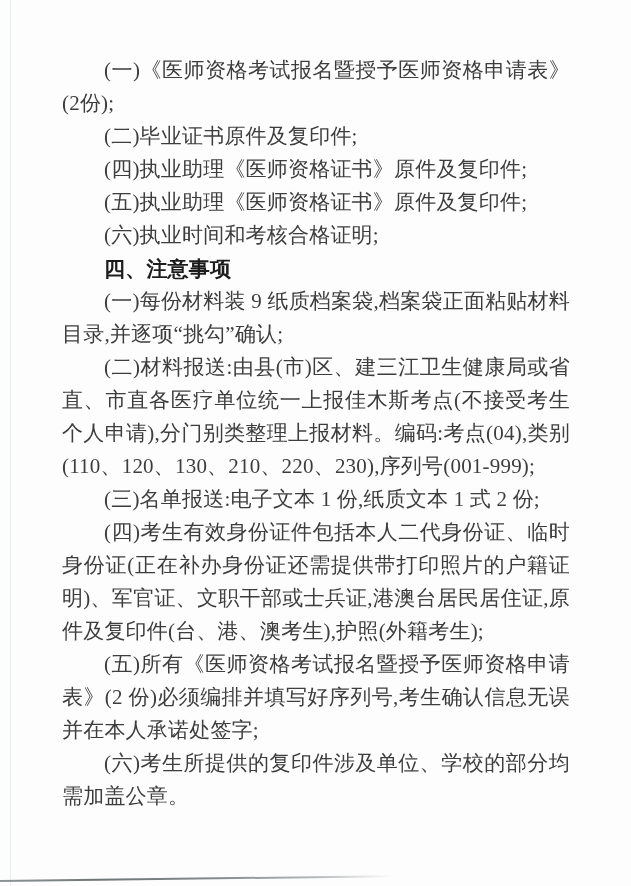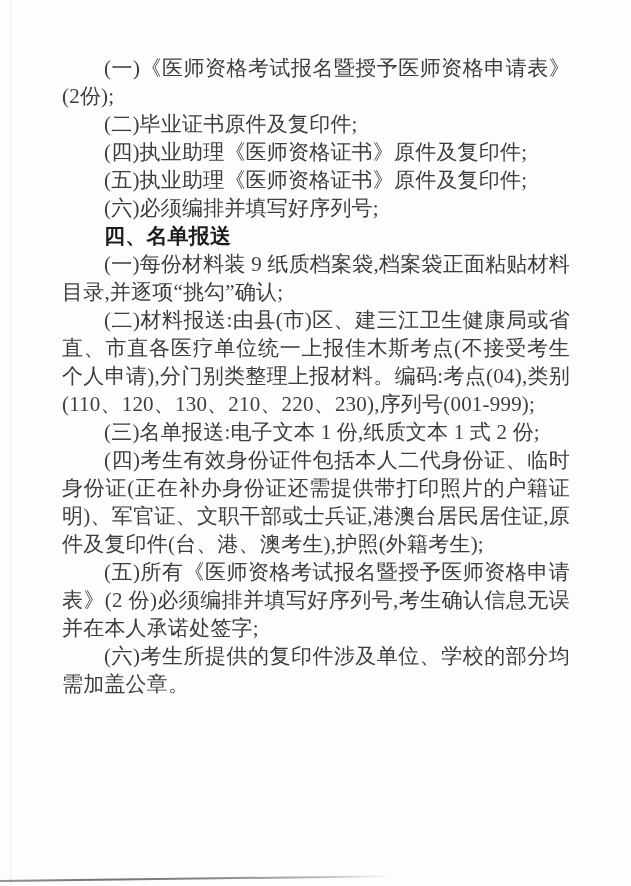--- a/index.html
+++ b/index.html
@@ -22,21 +22,21 @@
     width: 1px;
     height: 886px;
     background: #e9efec;
   }
   .content {
     position: absolute;
     left: 62px;
     top: 54px;
     width: 508px;
     font-size: 21px;
-    line-height: 28px;
+    line-height: 33px;
     color: #3d3d3d;
     text-align: justify;
     letter-spacing: 0.2px;
   }
   .content p {
     margin: 0;
     padding: 0;
     text-indent: 2em;
   }
   .content p.heading {
@@ -60,23 +60,23 @@
 <body>
 
 <div class="page">
   <div class="scan-edge-line"></div>
 
   <div class="content">
     <p>(一)《医师资格考试报名暨授予医师资格申请表》(2份);</p>
     <p>(二)毕业证书原件及复印件;</p>
     <p>(四)执业助理《医师资格证书》原件及复印件;</p>
     <p>(五)执业助理《医师资格证书》原件及复印件;</p>
-    <p>(六)必须编排并填写好序列号;</p>
+    <p>(六)执业时间和考核合格证明;</p>
 
-    <p class="heading">四、名单报送</p>
+    <p class="heading">四、注意事项</p>
 
     <p>(一)每份材料装 9 纸质档案袋,档案袋正面粘贴材料目录,并逐项“挑勾”确认;</p>
     <p>(二)材料报送:由县(市)区、建三江卫生健康局或省直、市直各医疗单位统一上报佳木斯考点(不接受考生个人申请),分门别类整理上报材料。编码:考点(04),类别(110、120、130、210、220、230),序列号(001-999);</p>
     <p>(三)名单报送:电子文本 1 份,纸质文本 1 式 2 份;</p>
     <p>(四)考生有效身份证件包括本人二代身份证、临时身份证(正在补办身份证还需提供带打印照片的户籍证明)、军官证、文职干部或士兵证,港澳台居民居住证,原件及复印件(台、港、澳考生),护照(外籍考生);</p>
     <p>(五)所有《医师资格考试报名暨授予医师资格申请表》(2 份)必须编排并填写好序列号,考生确认信息无误并在本人承诺处签字;</p>
     <p>(六)考生所提供的复印件涉及单位、学校的部分均需加盖公章。</p>
   </div>
 
   <div class="bottom-scan-line"></div>

